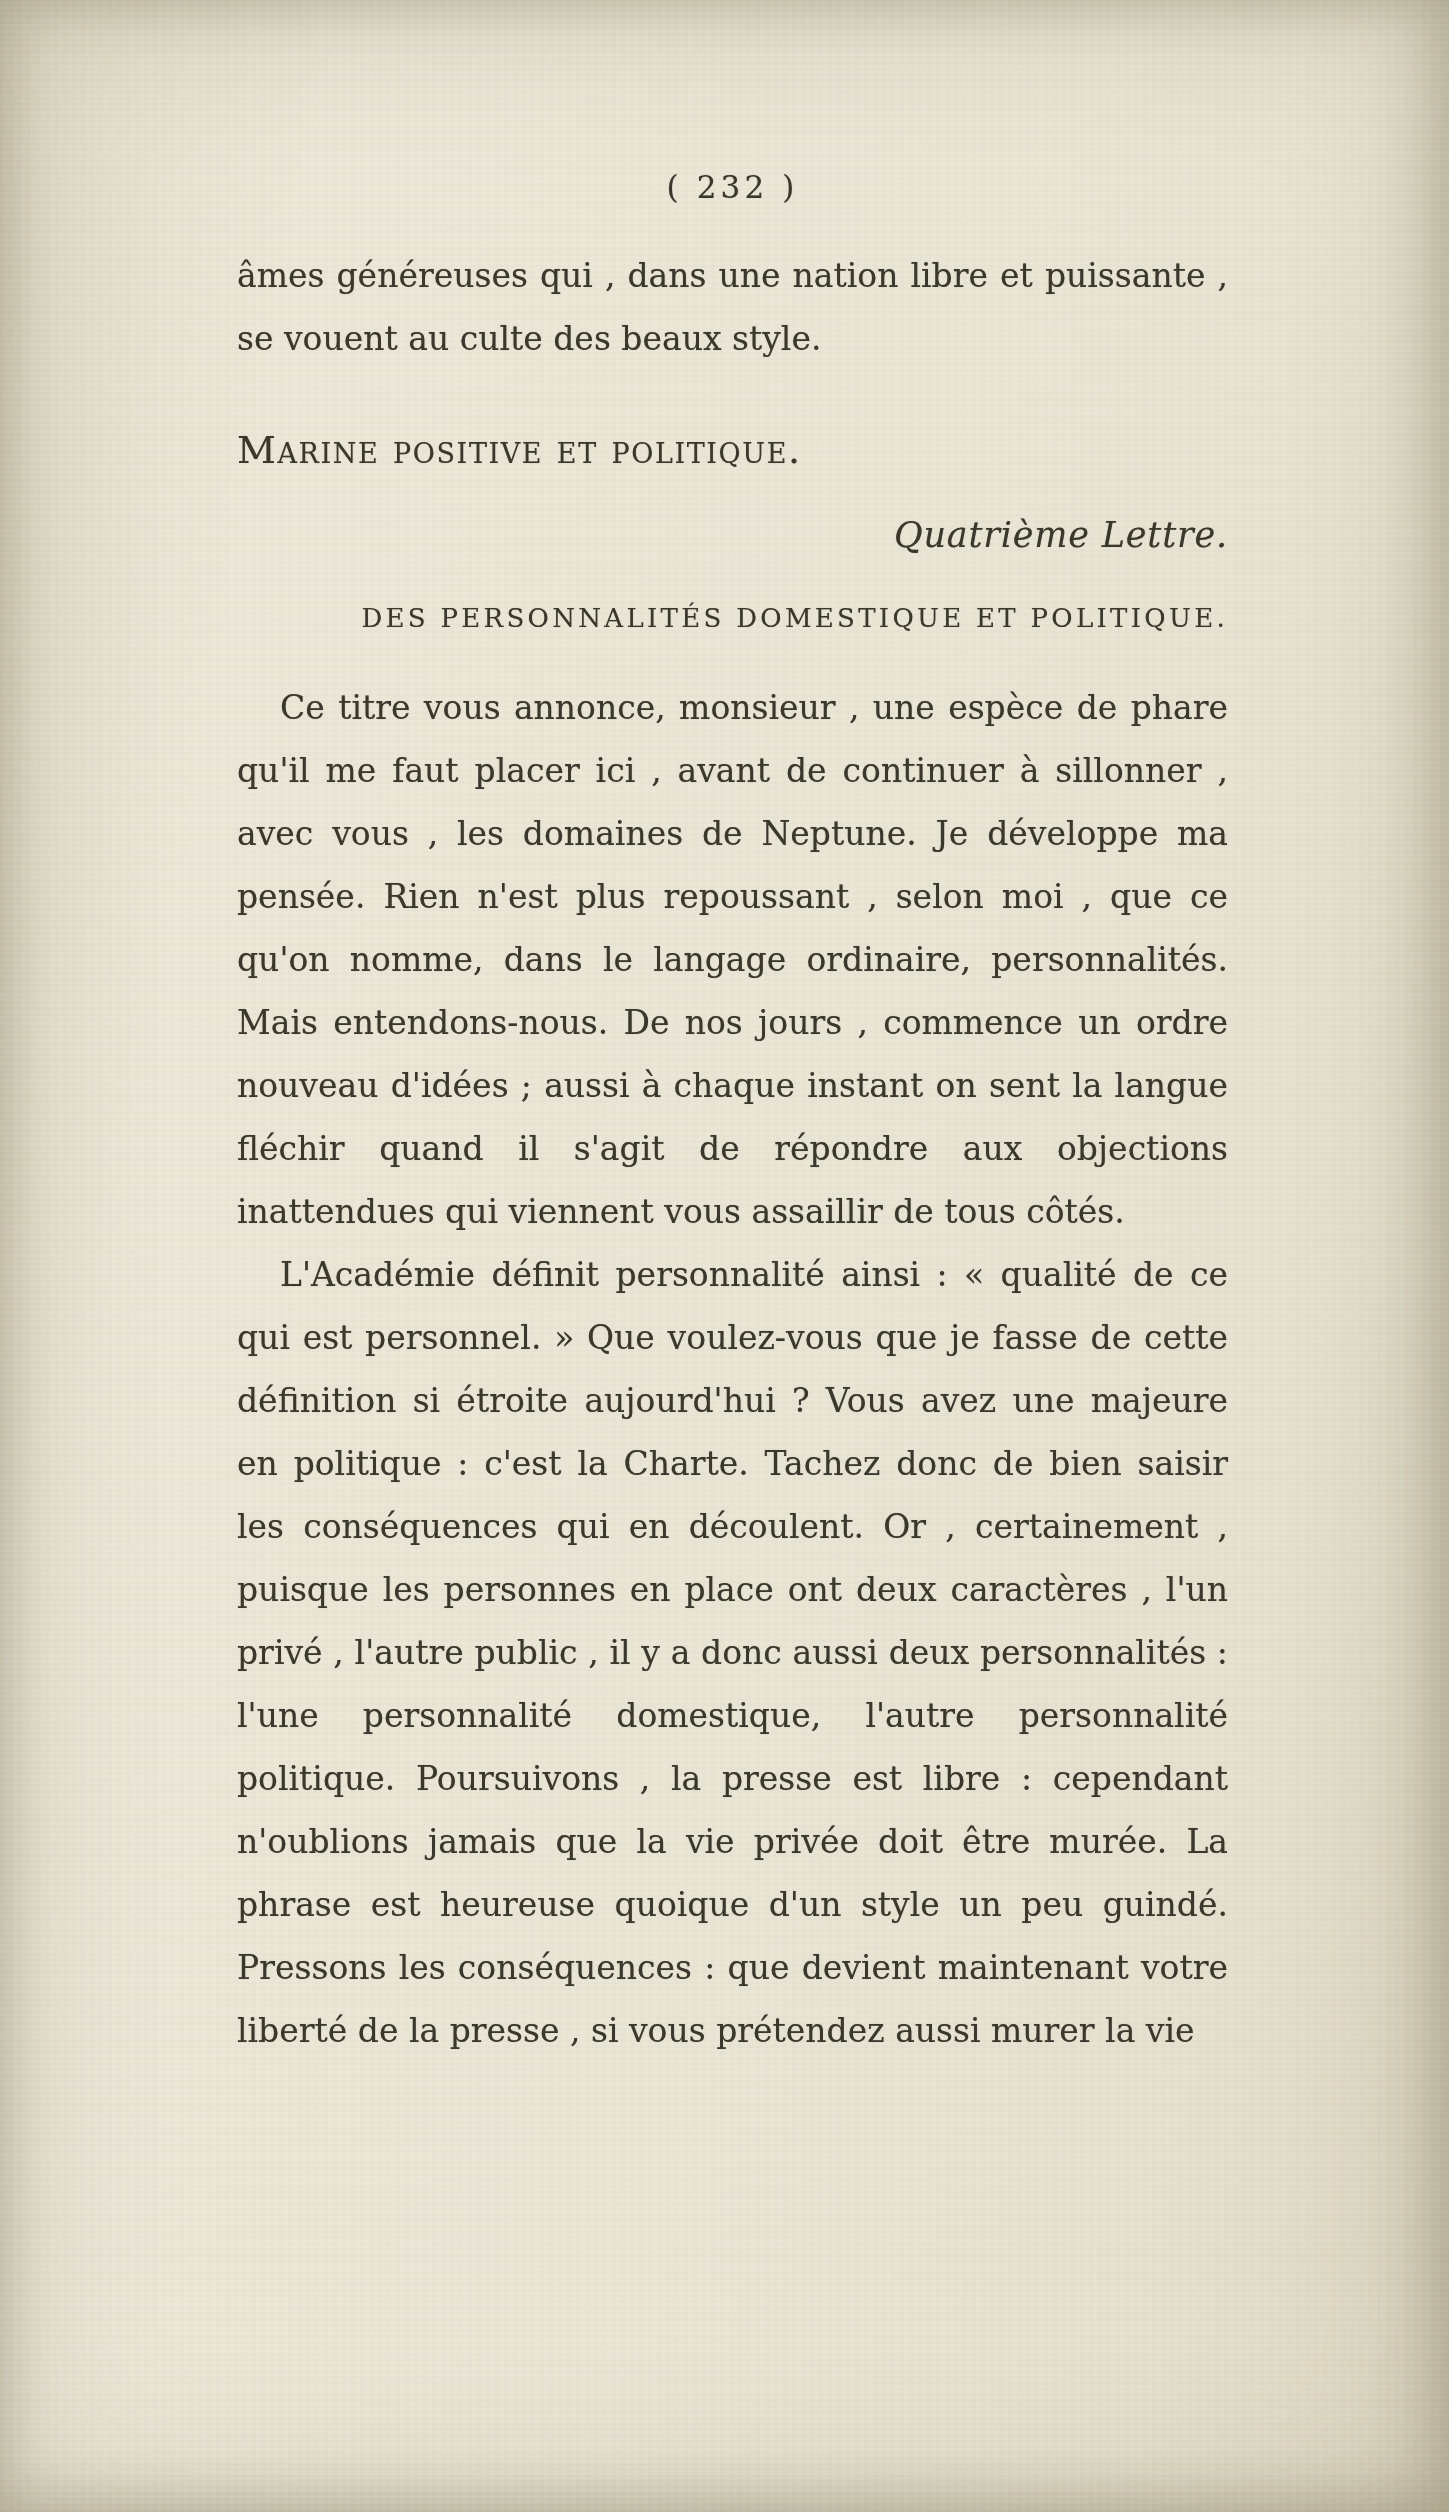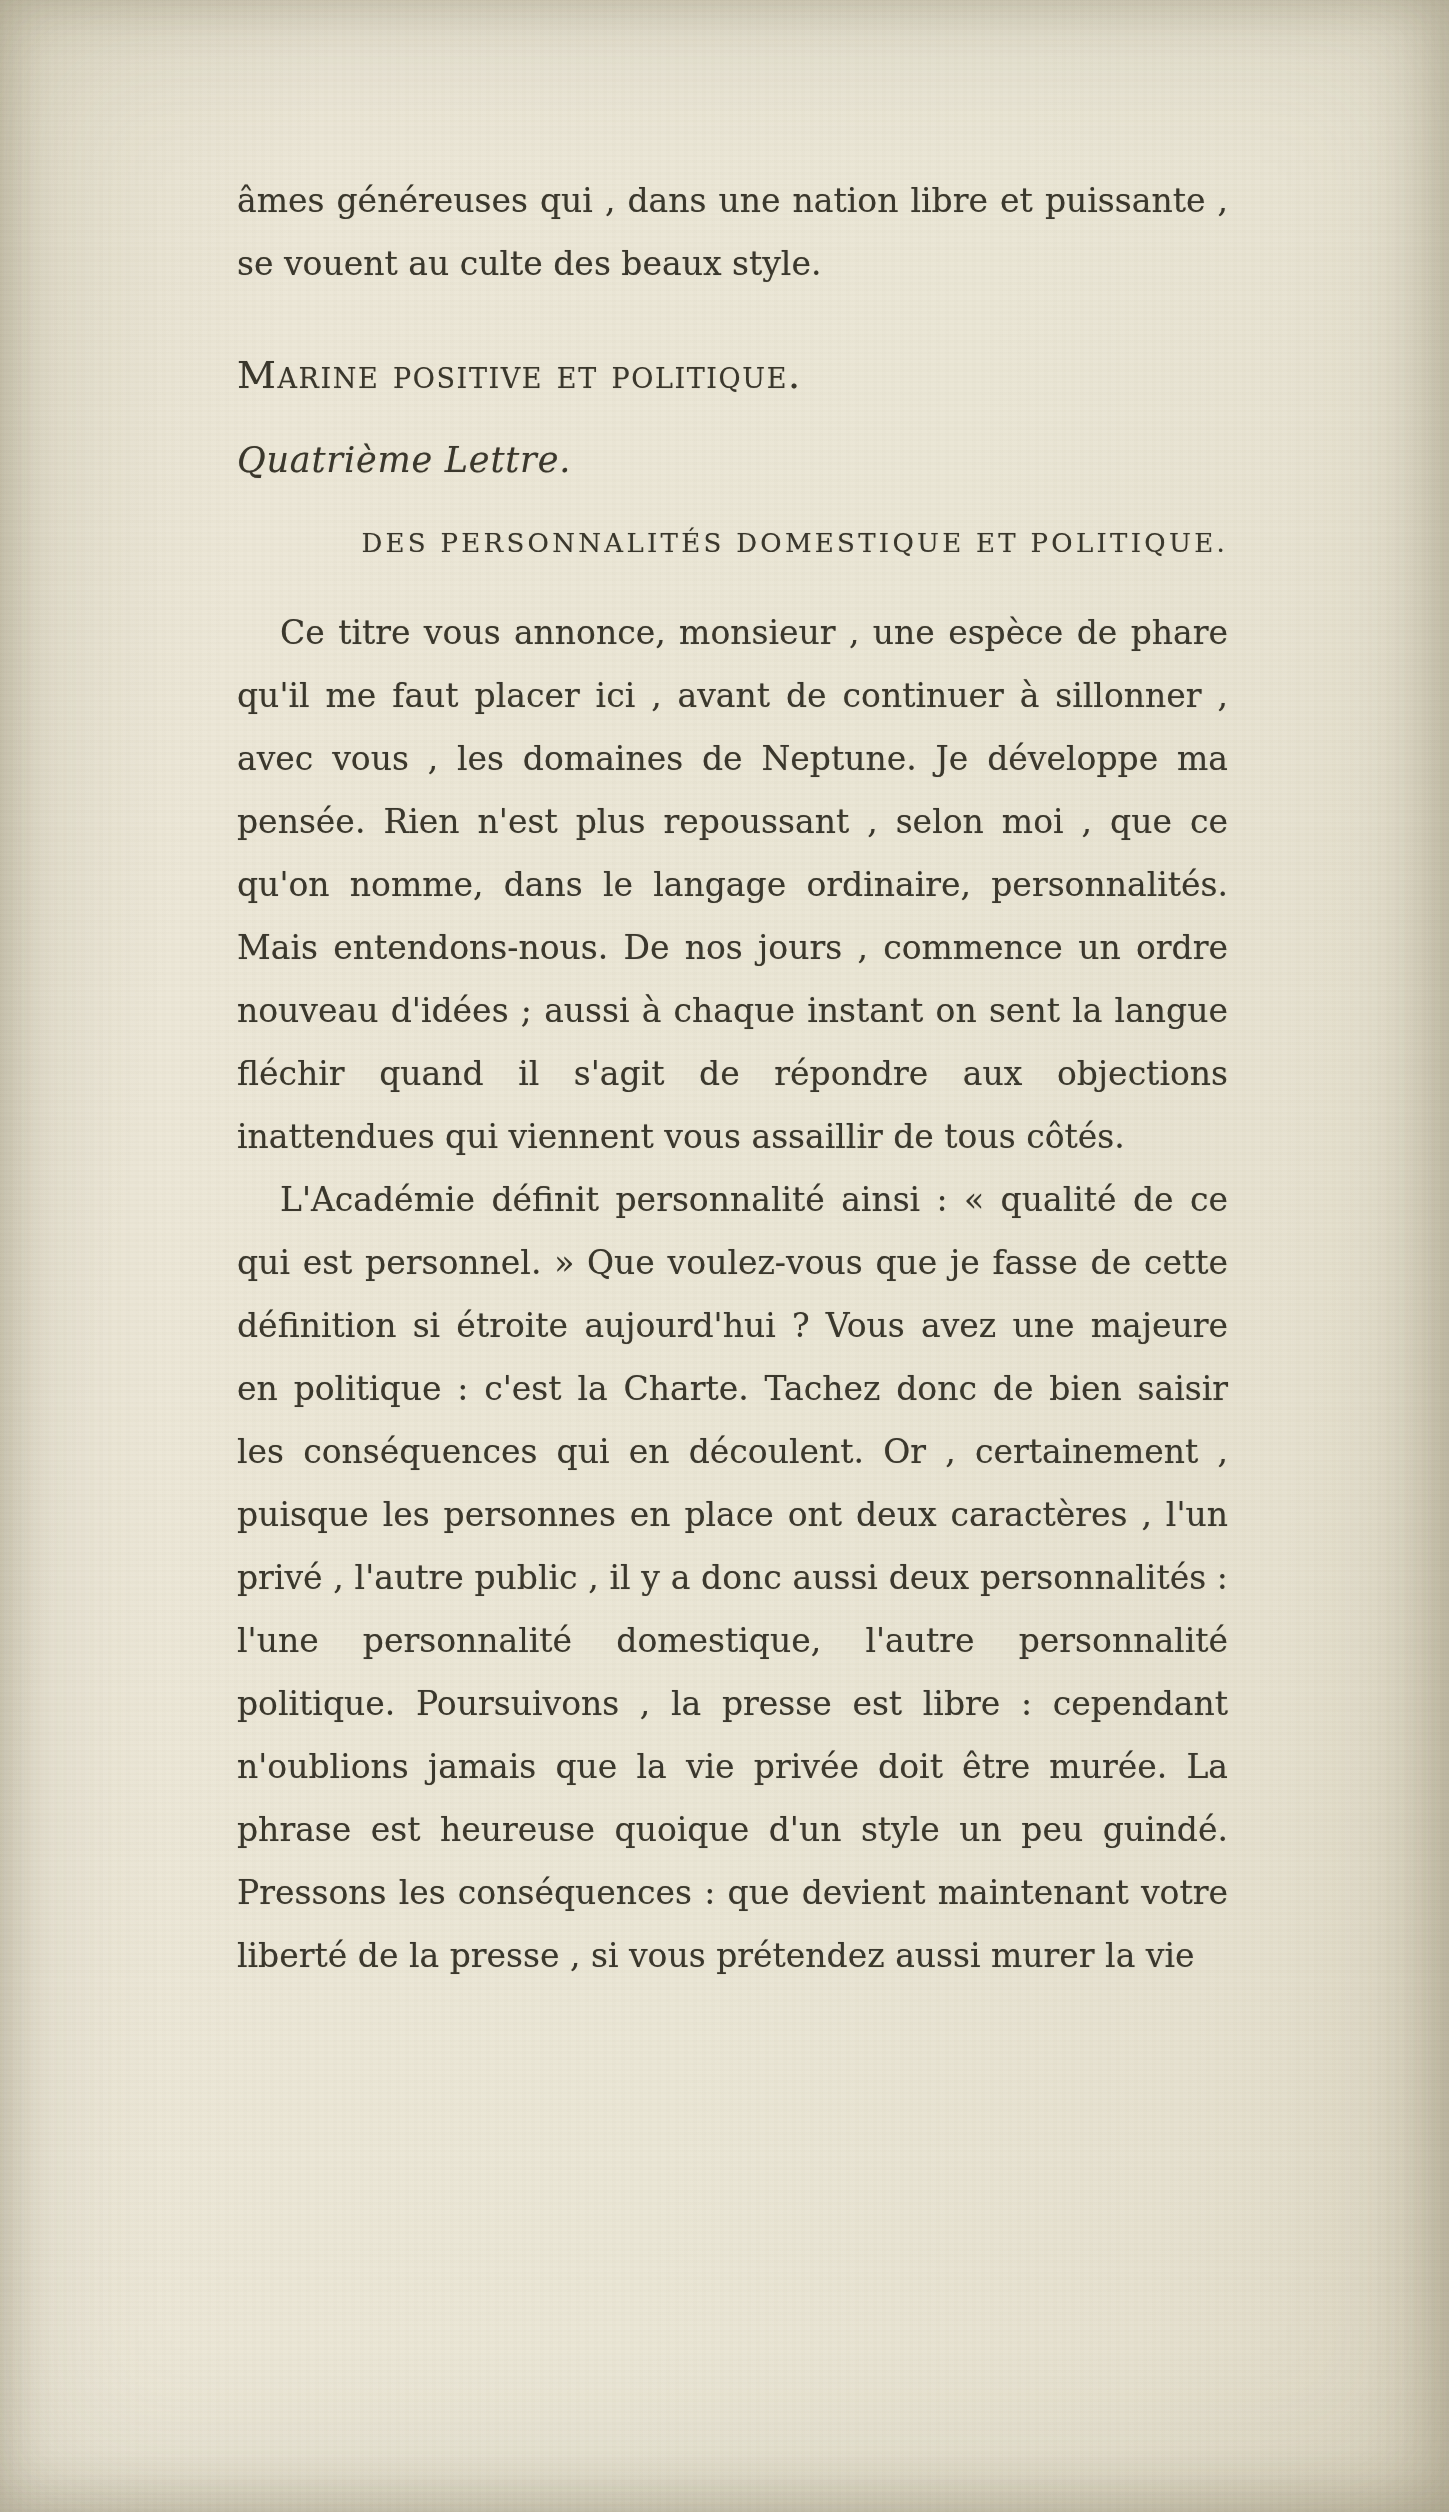--- a/index.html
+++ b/index.html
@@ -63,21 +63,21 @@
   .title{
     margin:58px 0 0 0;
     text-align:left;
     font-size:38px;
     font-weight:500;
     font-variant:small-caps;
     letter-spacing:1.6px;
   }
   .subtitle{
     margin:43px 0 0 0;
-    text-align:left;
+    text-align:right;
     font-size:35px;
     font-weight:normal;
     font-style:italic;
     letter-spacing:0.8px;
   }
   .section-heading{
     margin:48px 0 0 0;
     text-align:right;
     font-size:26px;
     font-weight:normal;
@@ -86,20 +86,21 @@
   .para-top{margin-top:43px;}
 </style>
 </head>
 <body>
 
 <div class="page">
   <div class="texture"></div>
 
   <div class="text-block">
 
+    <div class="page-number">( 232 )</div>
 
     <p class="body-text"><span>âmes généreuses qui , dans une nation libre et puissante , se vouent au culte des beaux style.</span></p>
 
 
     <h1 class="title">Marine positive et politique.</h1>
 
     <h2 class="subtitle">Quatrième Lettre.</h2>
 
     <h3 class="section-heading">DES PERSONNALITÉS DOMESTIQUE ET POLITIQUE.</h3>
 

